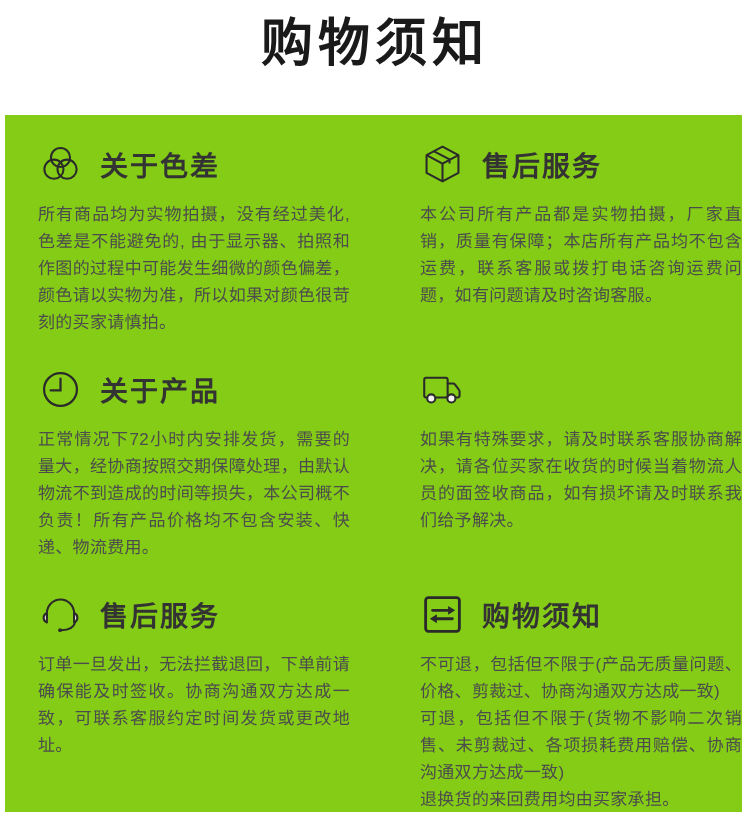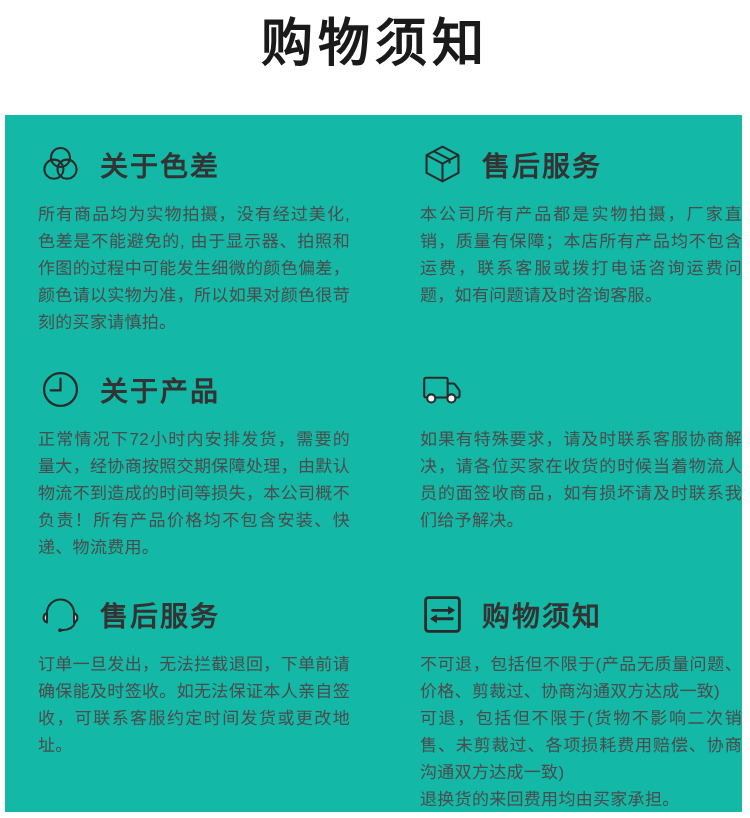--- a/index.html
+++ b/index.html
@@ -18,21 +18,21 @@
     font-weight: 700;
     letter-spacing: 5px;
     color: #1a1a1a;
   }
   .panel {
     position: absolute;
     left: 5px;
     right: 8px;
     top: 115px;
     bottom: 6px;
-    background: #14b8a6;
+    background: #84cc16;
     overflow: hidden;
   }
   .grid {
     display: grid;
     grid-template-columns: 312px 322px;
     column-gap: 70px;
     row-gap: 30px;
     padding: 26px 0 0 33px;
   }
   .section-header {
@@ -136,21 +136,21 @@
           <svg viewBox="0 0 48 48" fill="none" stroke="#2a2a2a" stroke-width="2.2" stroke-linejoin="round" stroke-linecap="round">
             <path d="M9.5 27 v-4.5 a14.5 14.5 0 0 1 29 0 V27"></path>
             <path d="M9.5 22.5 c-2.2 0.8 -3.5 2.6 -3.5 5 c0 2.4 1.3 4.2 3.5 5 Z" fill="#f2f2f2"></path>
             <path d="M38.5 22.5 c2.2 0.8 3.5 2.6 3.5 5 c0 2.4 -1.3 4.2 -3.5 5 Z" fill="#f2f2f2"></path>
             <path d="M39.5 32.5 q-2 8 -14.5 8.2"></path>
             <circle cx="23.5" cy="40.7" r="2" fill="#2a2a2a" stroke="none"></circle>
           </svg>
         </span>
         <span class="section-title">售后服务</span>
       </div>
-      <div class="section-body">订单一旦发出，无法拦截退回，下单前请确保能及时签收。如无法保证本人亲自签收，可联系客服约定时间发货或更改地址。</div>
+      <div class="section-body">订单一旦发出，无法拦截退回，下单前请确保能及时签收。协商沟通双方达成一致，可联系客服约定时间发货或更改地址。</div>
     </div>
 
     <div class="section">
       <div class="section-header">
         <span class="icon">
           <svg viewBox="0 0 48 48" fill="none" stroke="#2a2a2a" stroke-width="3" stroke-linejoin="round">
             <rect x="6" y="6" width="36" height="36" rx="3"></rect>
             <path d="M13.5 19.5 H30" stroke-linecap="round"></path>
             <path d="M30 14.8 L37.5 19.5 L30 24.2 Z" fill="#2a2a2a" stroke="none"></path>
             <path d="M34.5 28.5 H18" stroke-linecap="round"></path>

